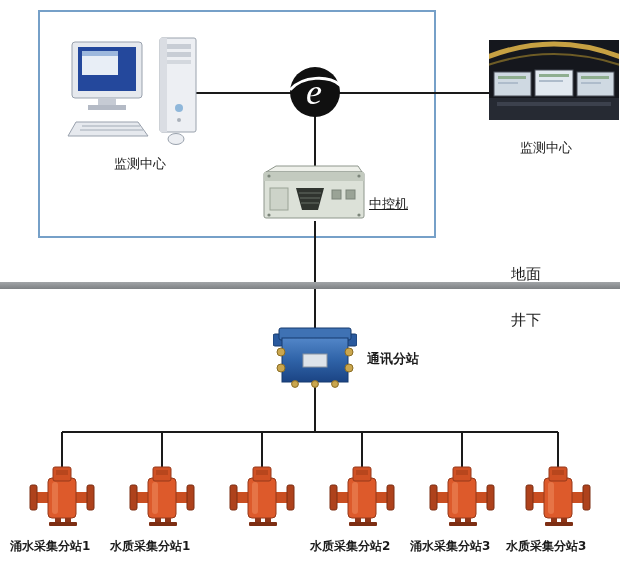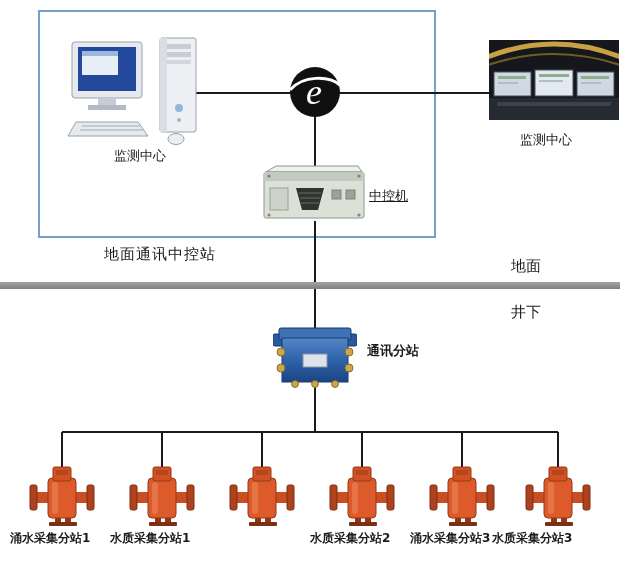--- a/index.html
+++ b/index.html
@@ -3,21 +3,21 @@
 <meta charset="utf-8">
 <style>
   * { margin:0; padding:0; box-sizing:border-box; }
   html,body { background:#ffffff; }
   body { font-family:"DejaVu Sans","Liberation Sans",sans-serif; color:#1a1a1a; }
   .canvas { position:relative; width:620px; height:565px; background:#ffffff; overflow:hidden; }
   .connectors { position:absolute; left:0; top:0; z-index:1; }
   .group-box { position:absolute; left:38px; top:10px; width:398px; height:228px;
                border:2px solid #76a0c8; z-index:0; background:transparent; }
   .node { position:absolute; z-index:2; line-height:0; }
-  .label { position:absolute; z-index:3; color:#1a1a1a; font-size:13px; line-height:1.2; white-space:nowrap; }
+  .label { position:absolute; z-index:3; color:#1a1a1a; font-size:13px; line-height:1.2; white-space:nowrap;margin-top:8px; }
   .host-node      { left:64px;  top:30px; }
   .host-label     { left:88px;  top:148px; width:104px; text-align:center; }
   .internet-node  { left:288px; top:65px; }
   .center-node    { left:489px; top:40px; }
   .center-label   { left:494px; top:132px; width:104px; text-align:center; }
   .server-node    { left:262px; top:164px; }
   .server-label   { left:369px; top:188px;text-decoration:underline; }
   .group-label    { left:104px; top:245px; font-size:15px; letter-spacing:1px; }
   .divider { position:absolute; left:0; top:282px; width:620px; height:7px; z-index:2;
              background:linear-gradient(#a2a5a8,#7e8184); }
@@ -130,21 +130,20 @@
       <rect x="70" y="26" width="9" height="9" fill="#9aa396" stroke="#7c857a"></rect>
       <rect x="84" y="26" width="9" height="9" fill="#9aa396" stroke="#7c857a"></rect>
       <circle cx="7" cy="12" r="1.6" fill="#7c857a"></circle>
       <circle cx="97" cy="12" r="1.6" fill="#7c857a"></circle>
       <circle cx="7" cy="51" r="1.6" fill="#7c857a"></circle>
       <circle cx="97" cy="51" r="1.6" fill="#7c857a"></circle>
     </svg>
   </div>
   <div class="label server-label">中控机</div>
 
-  <div class="label group-label">地面通讯中控站</div>
 
   <div class="divider"></div>
   <div class="label surface-label">地面</div>
   <div class="label underground-label">井下</div>
 
   <div class="node substation-node">
     <svg width="84" height="64" viewBox="0 0 84 64">
       <defs>
         <linearGradient id="subGrad" x1="0" y1="0" x2="0" y2="1">
           <stop offset="0" stop-color="#5286c8"></stop>
@@ -196,15 +195,15 @@
   <div class="device" style="left:525px">
     <svg width="66" height="62">
         <use href="#deviceIcon"></use>
       </svg>
   </div>
 
   <div class="label device-label" style="left:10px">涌水采集分站1</div>
   <div class="label device-label" style="left:110px">水质采集分站1</div>
   <div class="label device-label" style="left:310px">水质采集分站2</div>
   <div class="label device-label" style="left:410px">涌水采集分站3</div>
-  <div class="label device-label" style="left:492px">水质采集分站3</div>
+  <div class="label device-label" style="left:506px">水质采集分站3</div>
 
 </div>
 
 </body></html>

